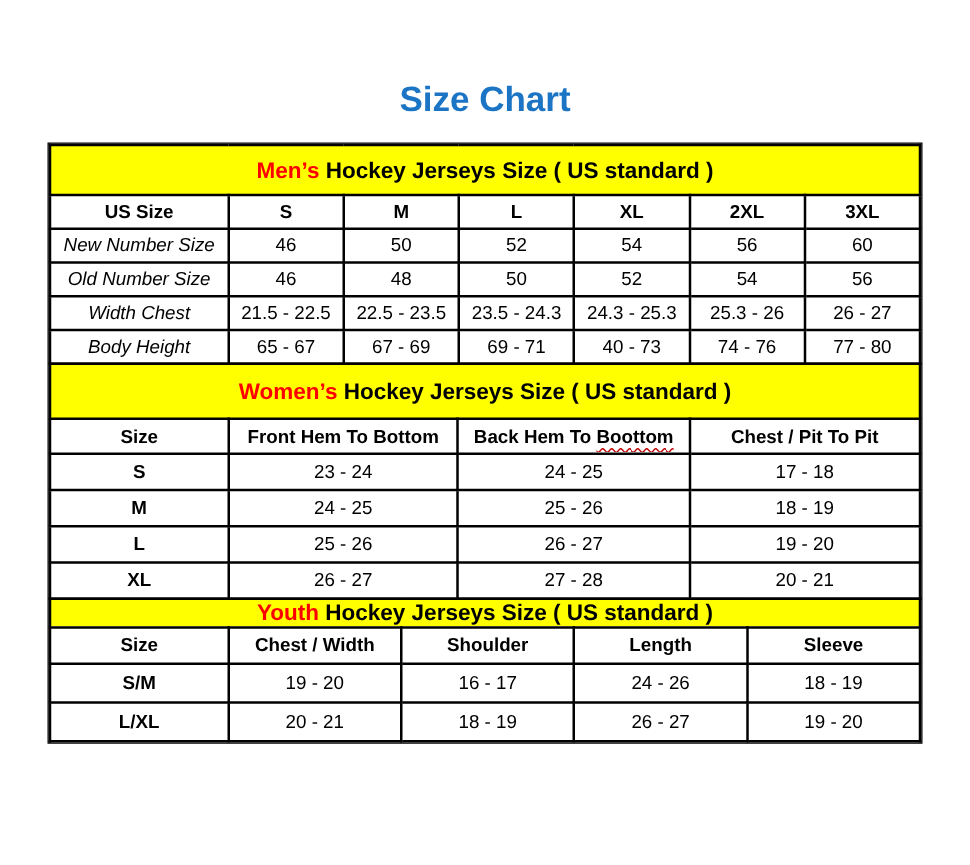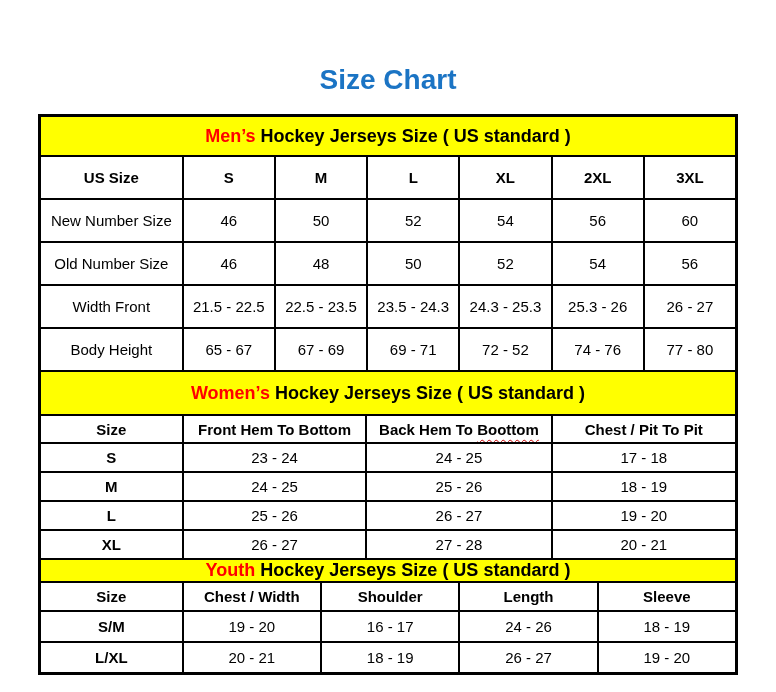--- a/index.html
+++ b/index.html
@@ -47,27 +47,27 @@
     white-space: nowrap;
   }
   .band-row th {
     background: var(--band-yellow, #FFFF00);
     font-size: 18px;
     font-weight: bold;
   }
   .hl { color: var(--highlight-red, #FF0000); }
   .cols-row th { font-weight: bold; }
   tbody th.row-label { font-weight: bold; }
-  .t-men tbody th.row-label { font-weight: normal; }
+  .t-men tbody th.row-label { font-weight: normal; font-style: italic; }
   tbody td { font-weight: normal; }
 
   .t-men  .band-row { height: 40px; }
   .t-women .band-row { height: 44px; }
   .t-youth .band-row { height: 21px; }
-  .t-men  .cols-row, .t-men .data-row  { height: 43px; }
+  .t-men  .cols-row, .t-men .data-row  { height: 27px; }
   .t-women .cols-row { height: 28px; }
   .t-women .data-row { height: 29px; }
   .t-youth .cols-row { height: 29px; }
   .t-youth .data-row { height: 31px; }
 
   .misspell {
     text-decoration-line: underline;
     text-decoration-style: wavy;
     text-decoration-color: var(--squiggle-red, #C00000);
     text-decoration-thickness: 1px;
@@ -118,34 +118,34 @@
         <tr class="data-row">
           <th class="row-label" scope="row">Old Number Size</th>
           <td>46</td>
           <td>48</td>
           <td>50</td>
           <td>52</td>
           <td>54</td>
           <td>56</td>
         </tr>
         <tr class="data-row">
-          <th class="row-label" scope="row">Width Front</th>
+          <th class="row-label" scope="row">Width Chest</th>
           <td>21.5 - 22.5</td>
           <td>22.5 - 23.5</td>
           <td>23.5 - 24.3</td>
           <td>24.3 - 25.3</td>
           <td>25.3 - 26</td>
           <td>26 - 27</td>
         </tr>
         <tr class="data-row">
           <th class="row-label" scope="row">Body Height</th>
           <td>65 - 67</td>
           <td>67 - 69</td>
           <td>69 - 71</td>
-          <td>72 - 52</td>
+          <td>40 - 73</td>
           <td>74 - 76</td>
           <td>77 - 80</td>
         </tr>
       </tbody>
     </table>
   <table class="size-table t-women">
       <colgroup>
         <col style="width: 20.5%;">
         <col style="width: 26.4%;">
         <col style="width: 26.6%;">

